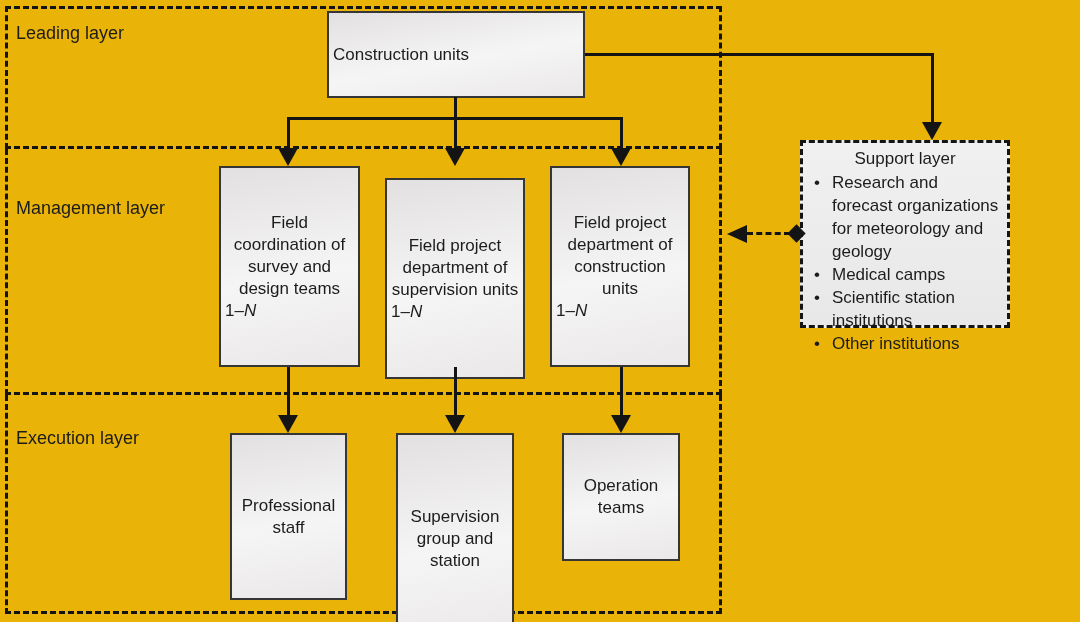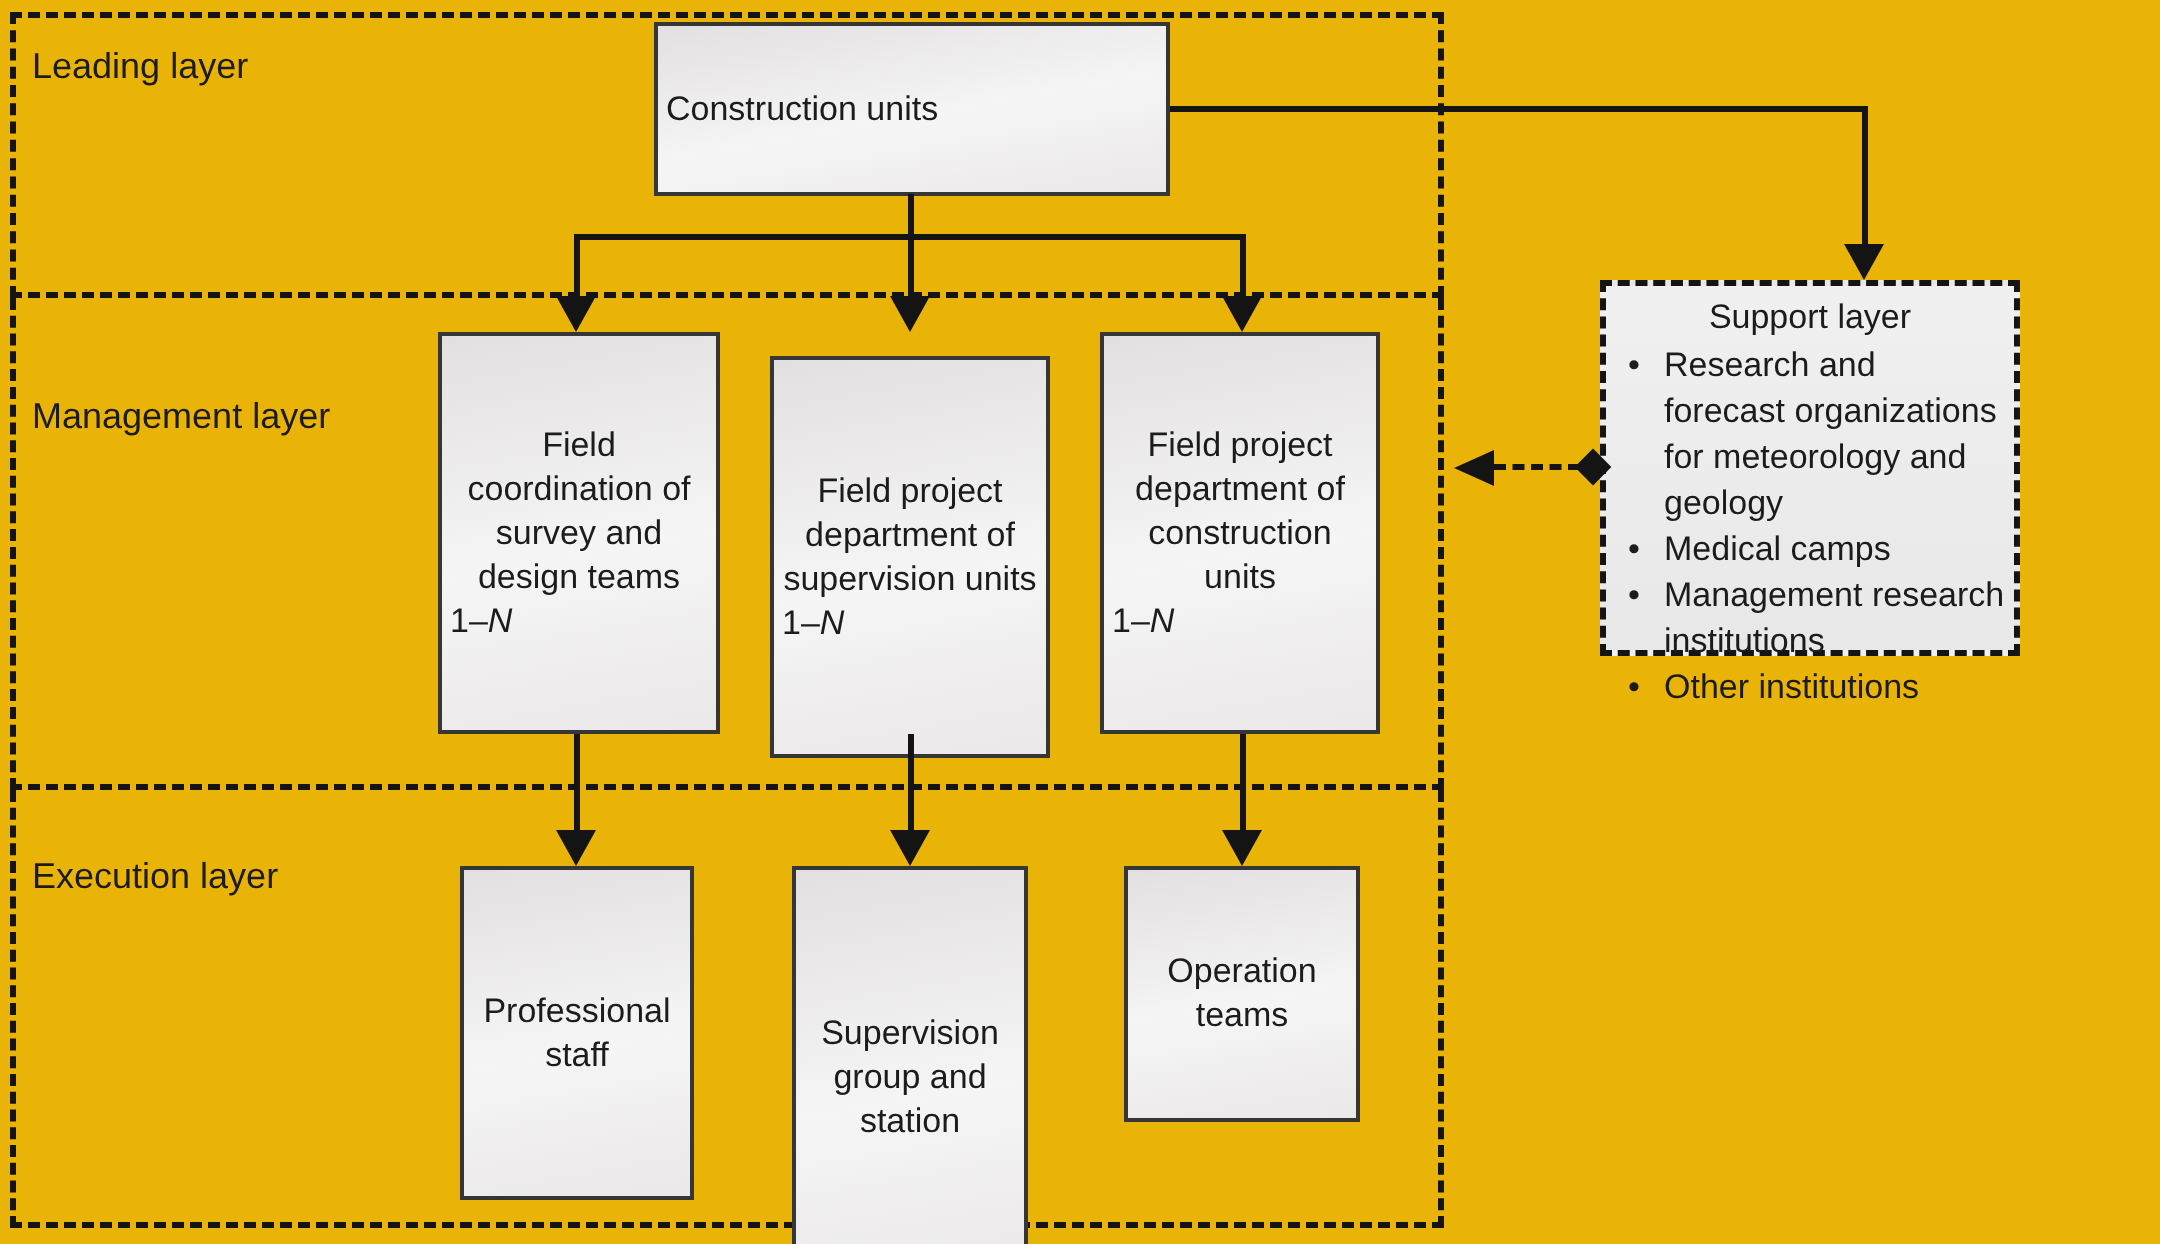--- a/index.html
+++ b/index.html
@@ -84,21 +84,21 @@
   </div>
   <div class="node" style="left:562px; top:433px; width:118px; height:128px;">
     <span>Operation teams</span>
   </div>
 
   <div class="support" style="left:800px; top:140px; width:210px; height:188px;">
     <div class="support-title">Support layer</div>
     <ul class="support-list">
       <li><span class="bullet">•</span><span>Research and forecast organizations for meteorology and geology</span></li>
       <li><span class="bullet">•</span><span>Medical camps</span></li>
-      <li><span class="bullet">•</span><span>Management research institutions</span></li>
+      <li><span class="bullet">•</span><span>Scientific station institutions</span></li>
       <li><span class="bullet">•</span><span>Other institutions</span></li>
     </ul>
   </div>
 
   <div class="vline" style="left:454px; top:97px; width:3px; height:23px;"></div>
   <div class="hline" style="left:287px; top:117px; width:336px; height:3px;"></div>
   <div class="vline" style="left:287px; top:117px; width:3px; height:33px;"></div>
   <div class="vline" style="left:454px; top:117px; width:3px; height:33px;"></div>
   <div class="vline" style="left:620px; top:117px; width:3px; height:33px;"></div>
   <div class="arrow-down" style="left:278px; top:148px;"></div>

